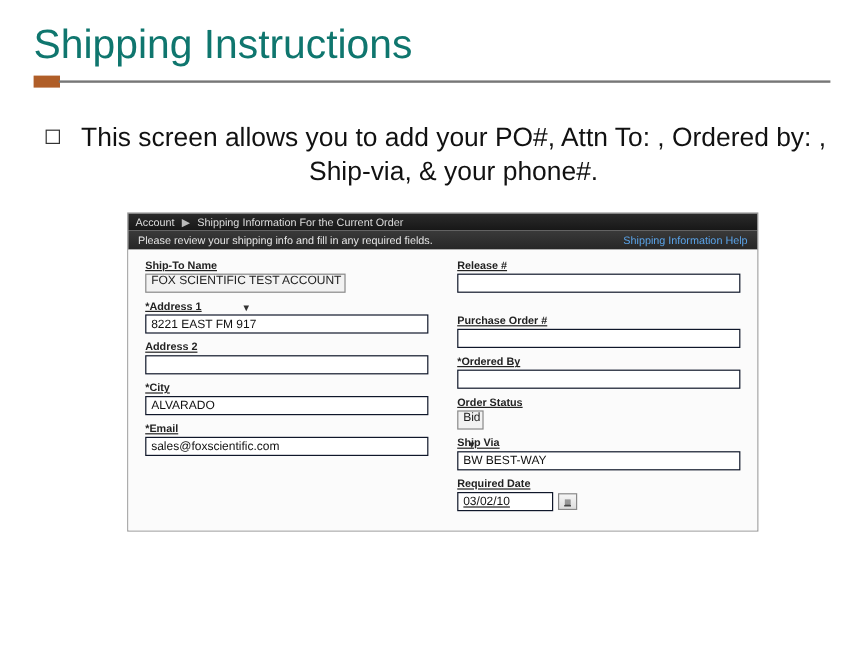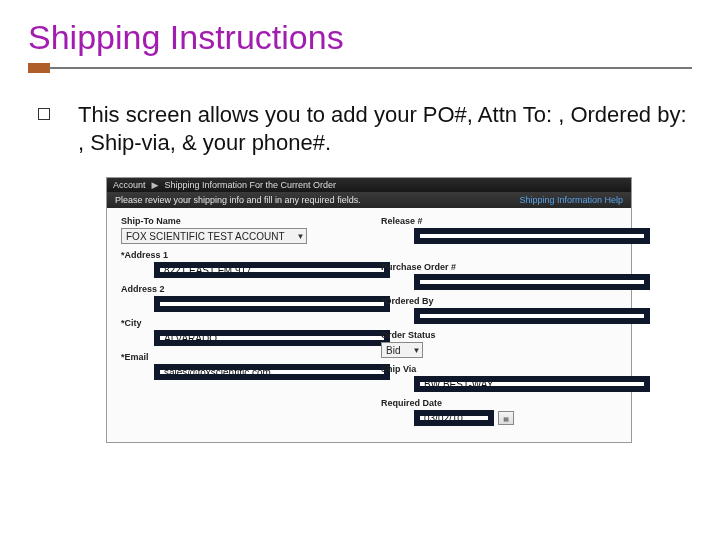--- a/index.html
+++ b/index.html
@@ -9,21 +9,21 @@
     background: #fff;
     font-family: Arial, Helvetica, sans-serif;
     overflow: hidden;
   }
   .slide {
     padding: 18px 28px 0 28px;
   }
   .title {
     font-size: 34px;
     font-weight: 400;
-    color: #a21caf;
+    color: #0f766e;
     font-family: "Arial", sans-serif;
     margin-bottom: 6px;
   }
   .title-rule-wrap {
     display: flex;
     align-items: center;
     margin-bottom: 28px;
   }
   .accent-block {
     width: 22px;
@@ -32,23 +32,24 @@
     margin-right: -1px;
   }
   .title-rule {
     flex: 1;
     height: 2px;
     background: #777;
   }
   .body-row {
     display: flex;
     align-items: flex-start;
-    gap: 28px;
+    gap: 14px;
     margin-bottom: 20px;
     padding-left: 10px;
+    text-align: center;
   }
   .bullet-square {
     width: 12px;
     height: 12px;
     border: 1.5px solid #333;
     margin-top: 7px;
     flex-shrink: 0;
   }
   .body-text {
     font-size: 22px;
@@ -82,54 +83,55 @@
     justify-content: space-between;
     align-items: center;
     padding: 3px 8px;
     font-size: 9px;
   }
   .subbar-left { color: #e5e5e5; }
   .subbar-right { color: #5aa3e8; }
   .form-area {
     background: #fbfbfb;
     padding: 8px 14px 10px 14px;
+    text-decoration: underline;
   }
   .form-cols {
     display: flex;
     gap: 24px;
   }
   .col { flex: 1; }
   .field { margin-bottom: 6px; }
   .flabel {
     font-size: 9px;
     font-weight: bold;
     color: #222;
     margin-bottom: 2px;
     display: block;
   }
   .text-input {
     width: 100%;
     height: 16px;
     font-size: 10px;
     padding: 1px 4px;
-    border: 6px solid #0f172a;
+    border: 1px solid #0f172a;
     background: #fff;
     color: #111;
-    margin-left: 33px;
   }
   .text-input.narrow { width: 52px; }
   .select-fake {
     display: inline-flex;
     align-items: center;
     height: 16px;
     border: 1px solid #8a8a8a;
     background: #f2f2f2;
     font-size: 10px;
     padding: 0 2px 0 4px;
     gap: 12px;
+    flex-direction: column;
   }
   .select-fake .caret {
     font-size: 8px;
     color: #333;
   }
   .row-inline {
     display: flex;
     gap: 14px;
   }
   .date-row {

